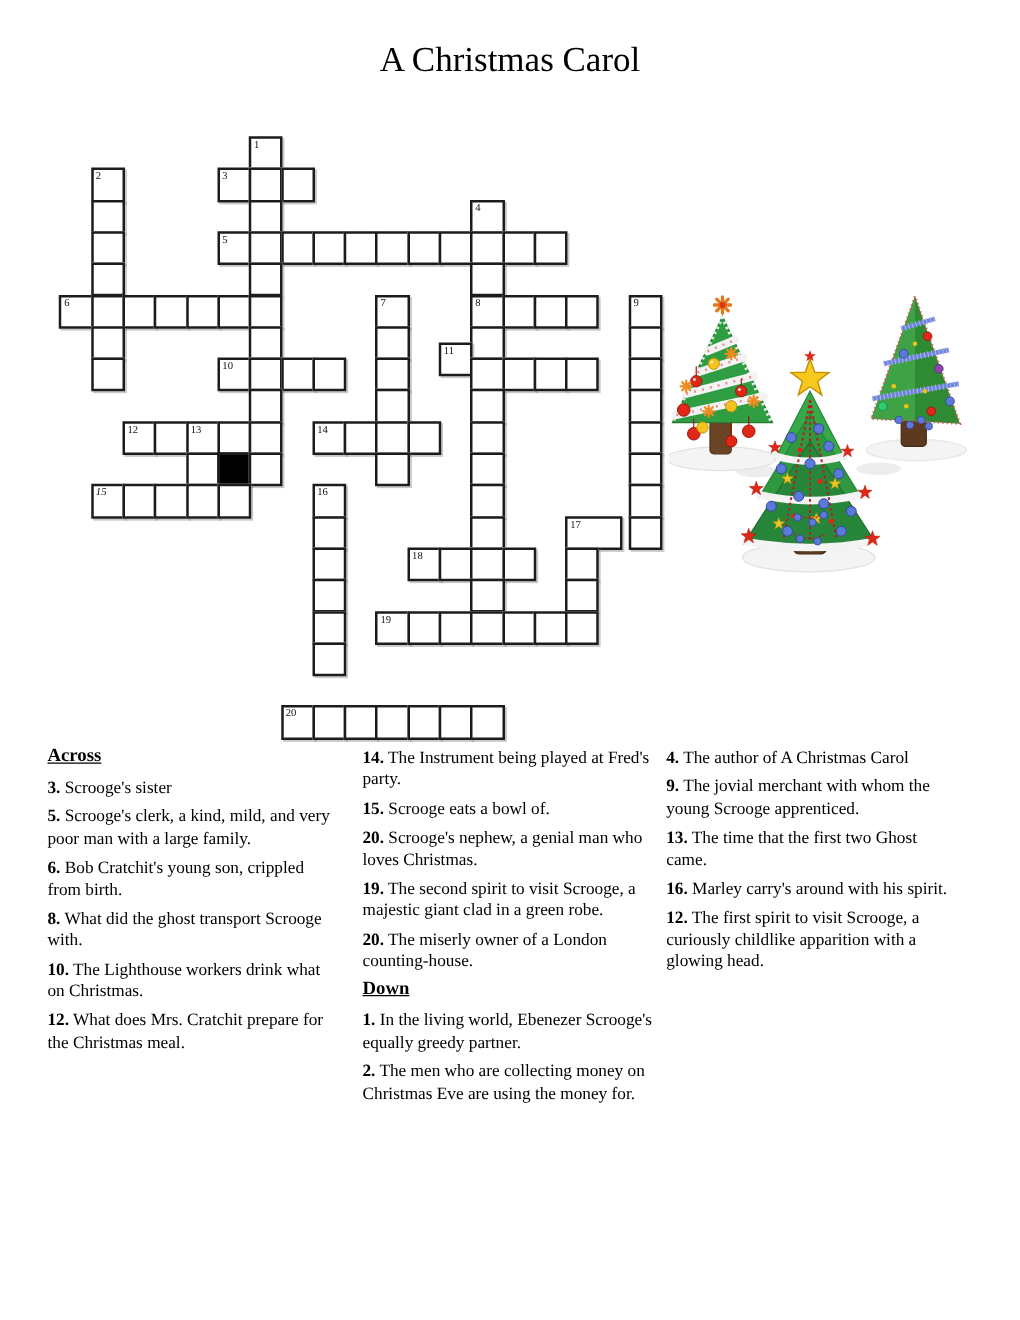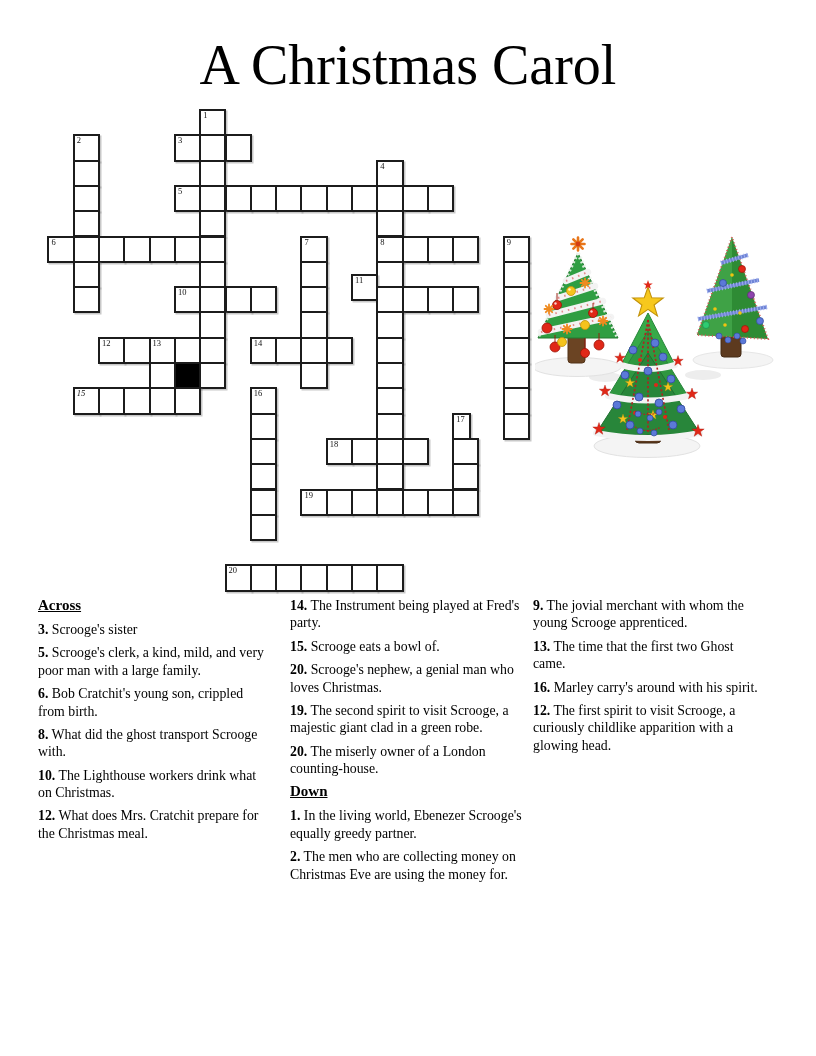--- a/index.html
+++ b/index.html
@@ -7,21 +7,21 @@
     position:relative;
     width:816px;height:1056px;
     background:#ffffff;
     overflow:hidden;
     font-family:"Liberation Serif","DejaVu Serif",serif;
   }
   .title{
     position:absolute;
     top:33px;left:0;width:816px;
     text-align:center;
-    font-size:56px;
+    font-size:28px;
     font-weight:400;
     color:#000;
     letter-spacing:0px;
   }
   .grid{
     position:absolute;left:0;top:0;width:816px;height:1056px;
   }
   .cell{
     position:absolute;
     box-sizing:border-box;
@@ -166,21 +166,21 @@
       <div class="cell" style="left: 123.3px; top: 387.3px; width: 27.3px; height: 27.3px;"></div>
       <div class="cell" style="left: 148.6px; top: 387.3px; width: 27.3px; height: 27.3px;"></div>
       <div class="cell" style="left: 173.9px; top: 387.3px; width: 27.3px; height: 27.3px;"></div>
       <div class="cell" style="left: 249.8px; top: 387.3px; width: 27.3px; height: 27.3px;">
         <span class="num">16</span>
       </div>
       <div class="cell" style="left: 376.3px; top: 387.3px; width: 27.3px; height: 27.3px;"></div>
       <div class="cell" style="left: 502.8px; top: 387.3px; width: 27.3px; height: 27.3px;"></div>
       <div class="cell" style="left: 249.8px; top: 412.6px; width: 27.3px; height: 27.3px;"></div>
       <div class="cell" style="left: 376.3px; top: 412.6px; width: 27.3px; height: 27.3px;"></div>
-      <div class="cell" style="left: 452.2px; top: 412.6px; width: 19px; height: 27.3px;">
+      <div class="cell" style="left: 452.2px; top: 412.6px; width: 46px; height: 27.3px;">
         <span class="num">17</span>
       </div>
       <div class="cell" style="left: 502.8px; top: 412.6px; width: 27.3px; height: 27.3px;"></div>
       <div class="cell" style="left: 249.8px; top: 437.9px; width: 27.3px; height: 27.3px;"></div>
       <div class="cell" style="left: 325.7px; top: 437.9px; width: 27.3px; height: 27.3px;">
         <span class="num">18</span>
       </div>
       <div class="cell" style="left: 351px; top: 437.9px; width: 27.3px; height: 27.3px;"></div>
       <div class="cell" style="left: 376.3px; top: 437.9px; width: 27.3px; height: 27.3px;"></div>
       <div class="cell" style="left: 401.6px; top: 437.9px; width: 27.3px; height: 27.3px;"></div>
@@ -394,20 +394,21 @@
         <p class="clue"><b>14.</b> The Instrument being played at Fred's party.</p>
         <p class="clue"><b>15.</b> Scrooge eats a bowl of.</p>
         <p class="clue"><b>20.</b> Scrooge's nephew, a genial man who loves Christmas.</p>
         <p class="clue"><b>19.</b> The second spirit to visit Scrooge, a majestic giant clad in a green robe.</p>
         <p class="clue"><b>20.</b> The miserly owner of a London counting-house.</p>
         <div class="clue-header">Down</div>
         <p class="clue"><b>1.</b> In the living world, Ebenezer Scrooge's equally greedy partner.</p>
         <p class="clue"><b>2.</b> The men who are collecting money on Christmas Eve are using the money for.</p>
       </div>
     <div class="clue-col" style="left:533px;top:597px;width:236px;">
+        <p class="clue"><b>4.</b> The author of A Christmas Carol</p>
         <p class="clue"><b>9.</b> The jovial merchant with whom the young Scrooge apprenticed.</p>
         <p class="clue"><b>13.</b> The time that the first two Ghost came.</p>
         <p class="clue"><b>16.</b> Marley carry's around with his spirit.</p>
         <p class="clue"><b>12.</b> The first spirit to visit Scrooge, a curiously childlike apparition with a glowing head.</p>
       </div>
   </div>
 
 </div>
 
 </body></html>

